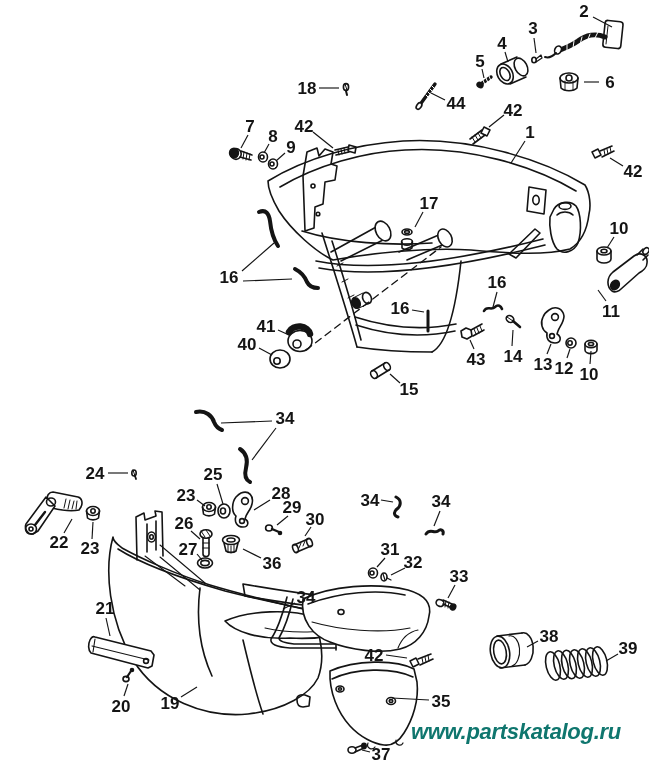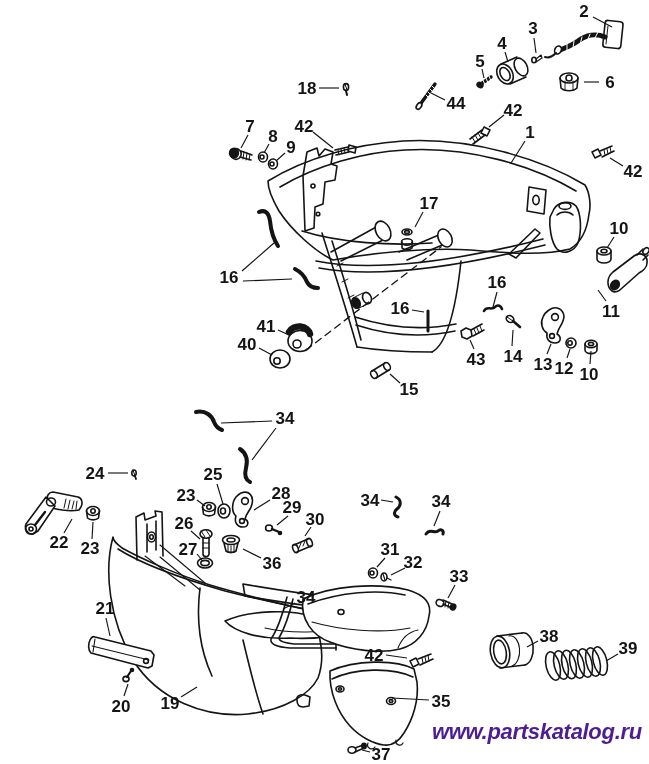--- a/index.html
+++ b/index.html
@@ -1,21 +1,21 @@
 <!DOCTYPE html>
 <html><head>
 <meta charset="utf-8">
 <style>
   html,body{margin:0;padding:0;background:#fff;}
   .stage{position:relative;width:649px;height:764px;background:#fff;overflow:hidden;
          font-family:"Liberation Sans",sans-serif;}
   svg{position:absolute;left:0;top:0;}
   .callout{font:bold 17px "Liberation Sans",sans-serif;fill:#141414;text-anchor:middle;}
   .leader{stroke:#141414;stroke-width:1.15;fill:none;}
-  .watermark{position:absolute;left:432px;top:719px;color:#4c1d95;
+  .watermark{position:absolute;left:411px;top:719px;color:#0f766e;
              font:italic 700 22px "Liberation Sans",sans-serif;letter-spacing:-0.3px;}
 </style>
 </head>
 <body>
 
 <div class="stage">
 <svg width="649" height="764" viewBox="0 0 649 764">
   <g stroke="#141414" fill="none" stroke-width="1.6" stroke-linecap="round" stroke-linejoin="round">
 
     <g>

